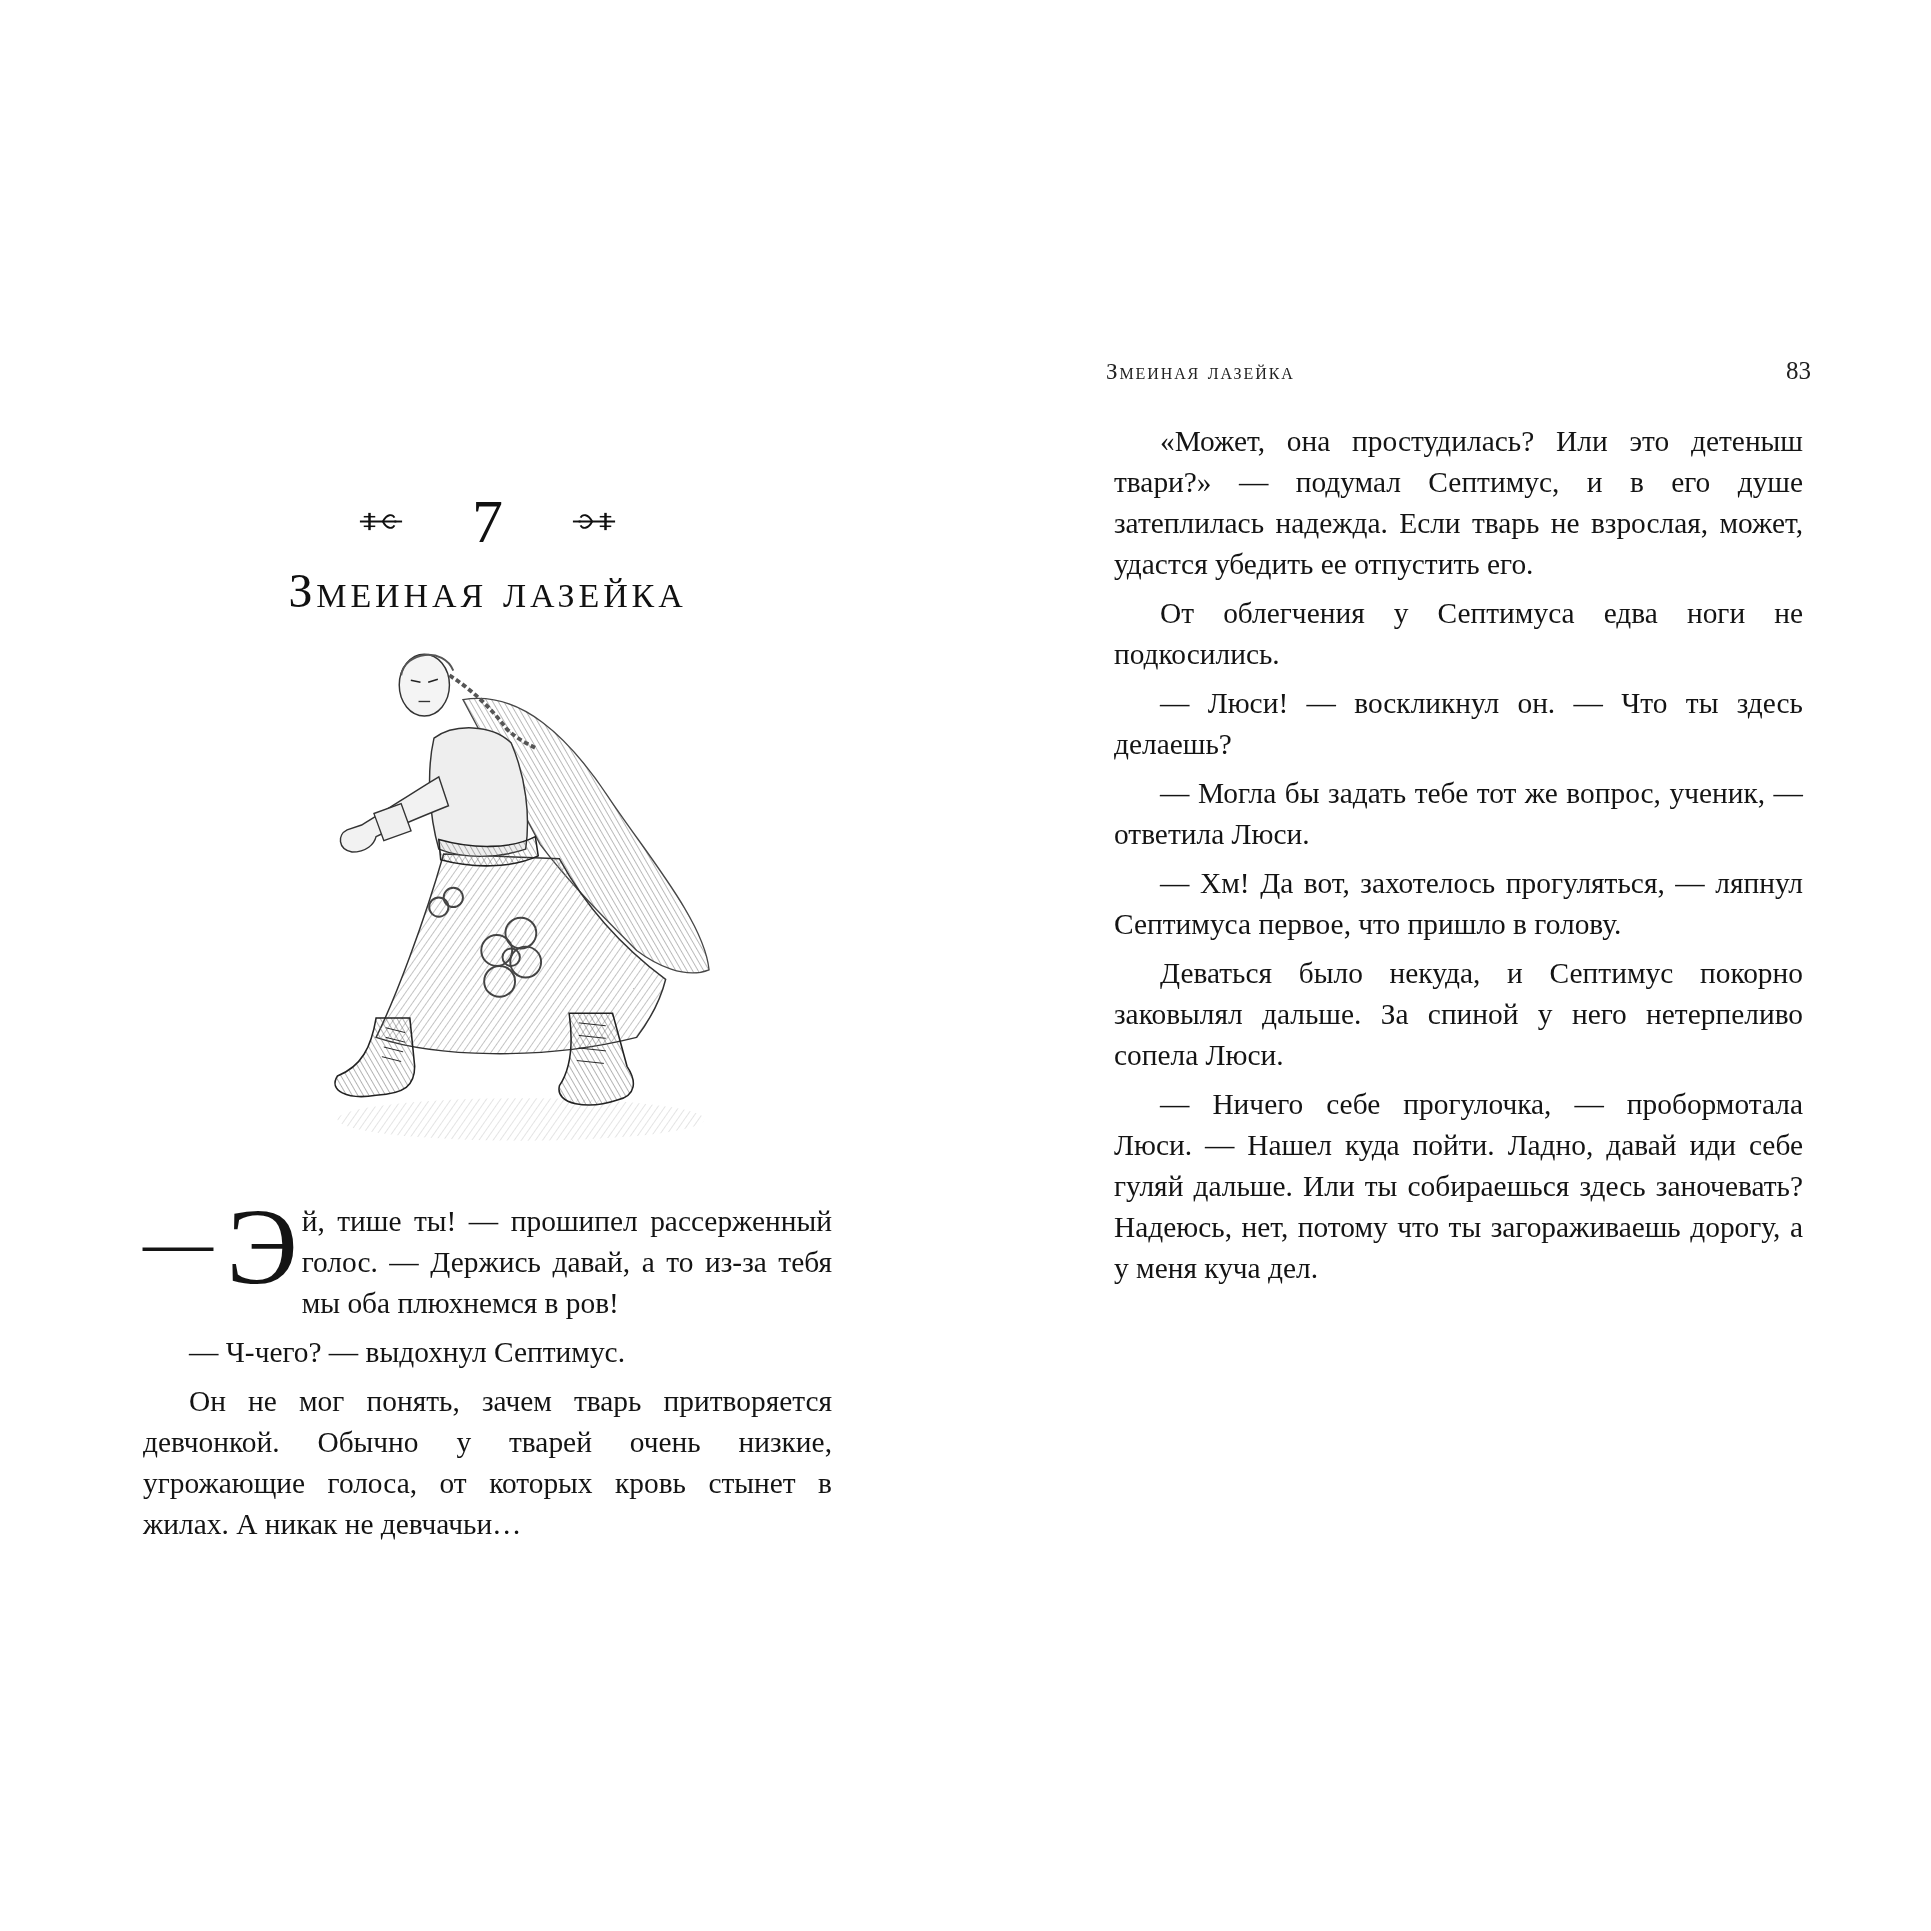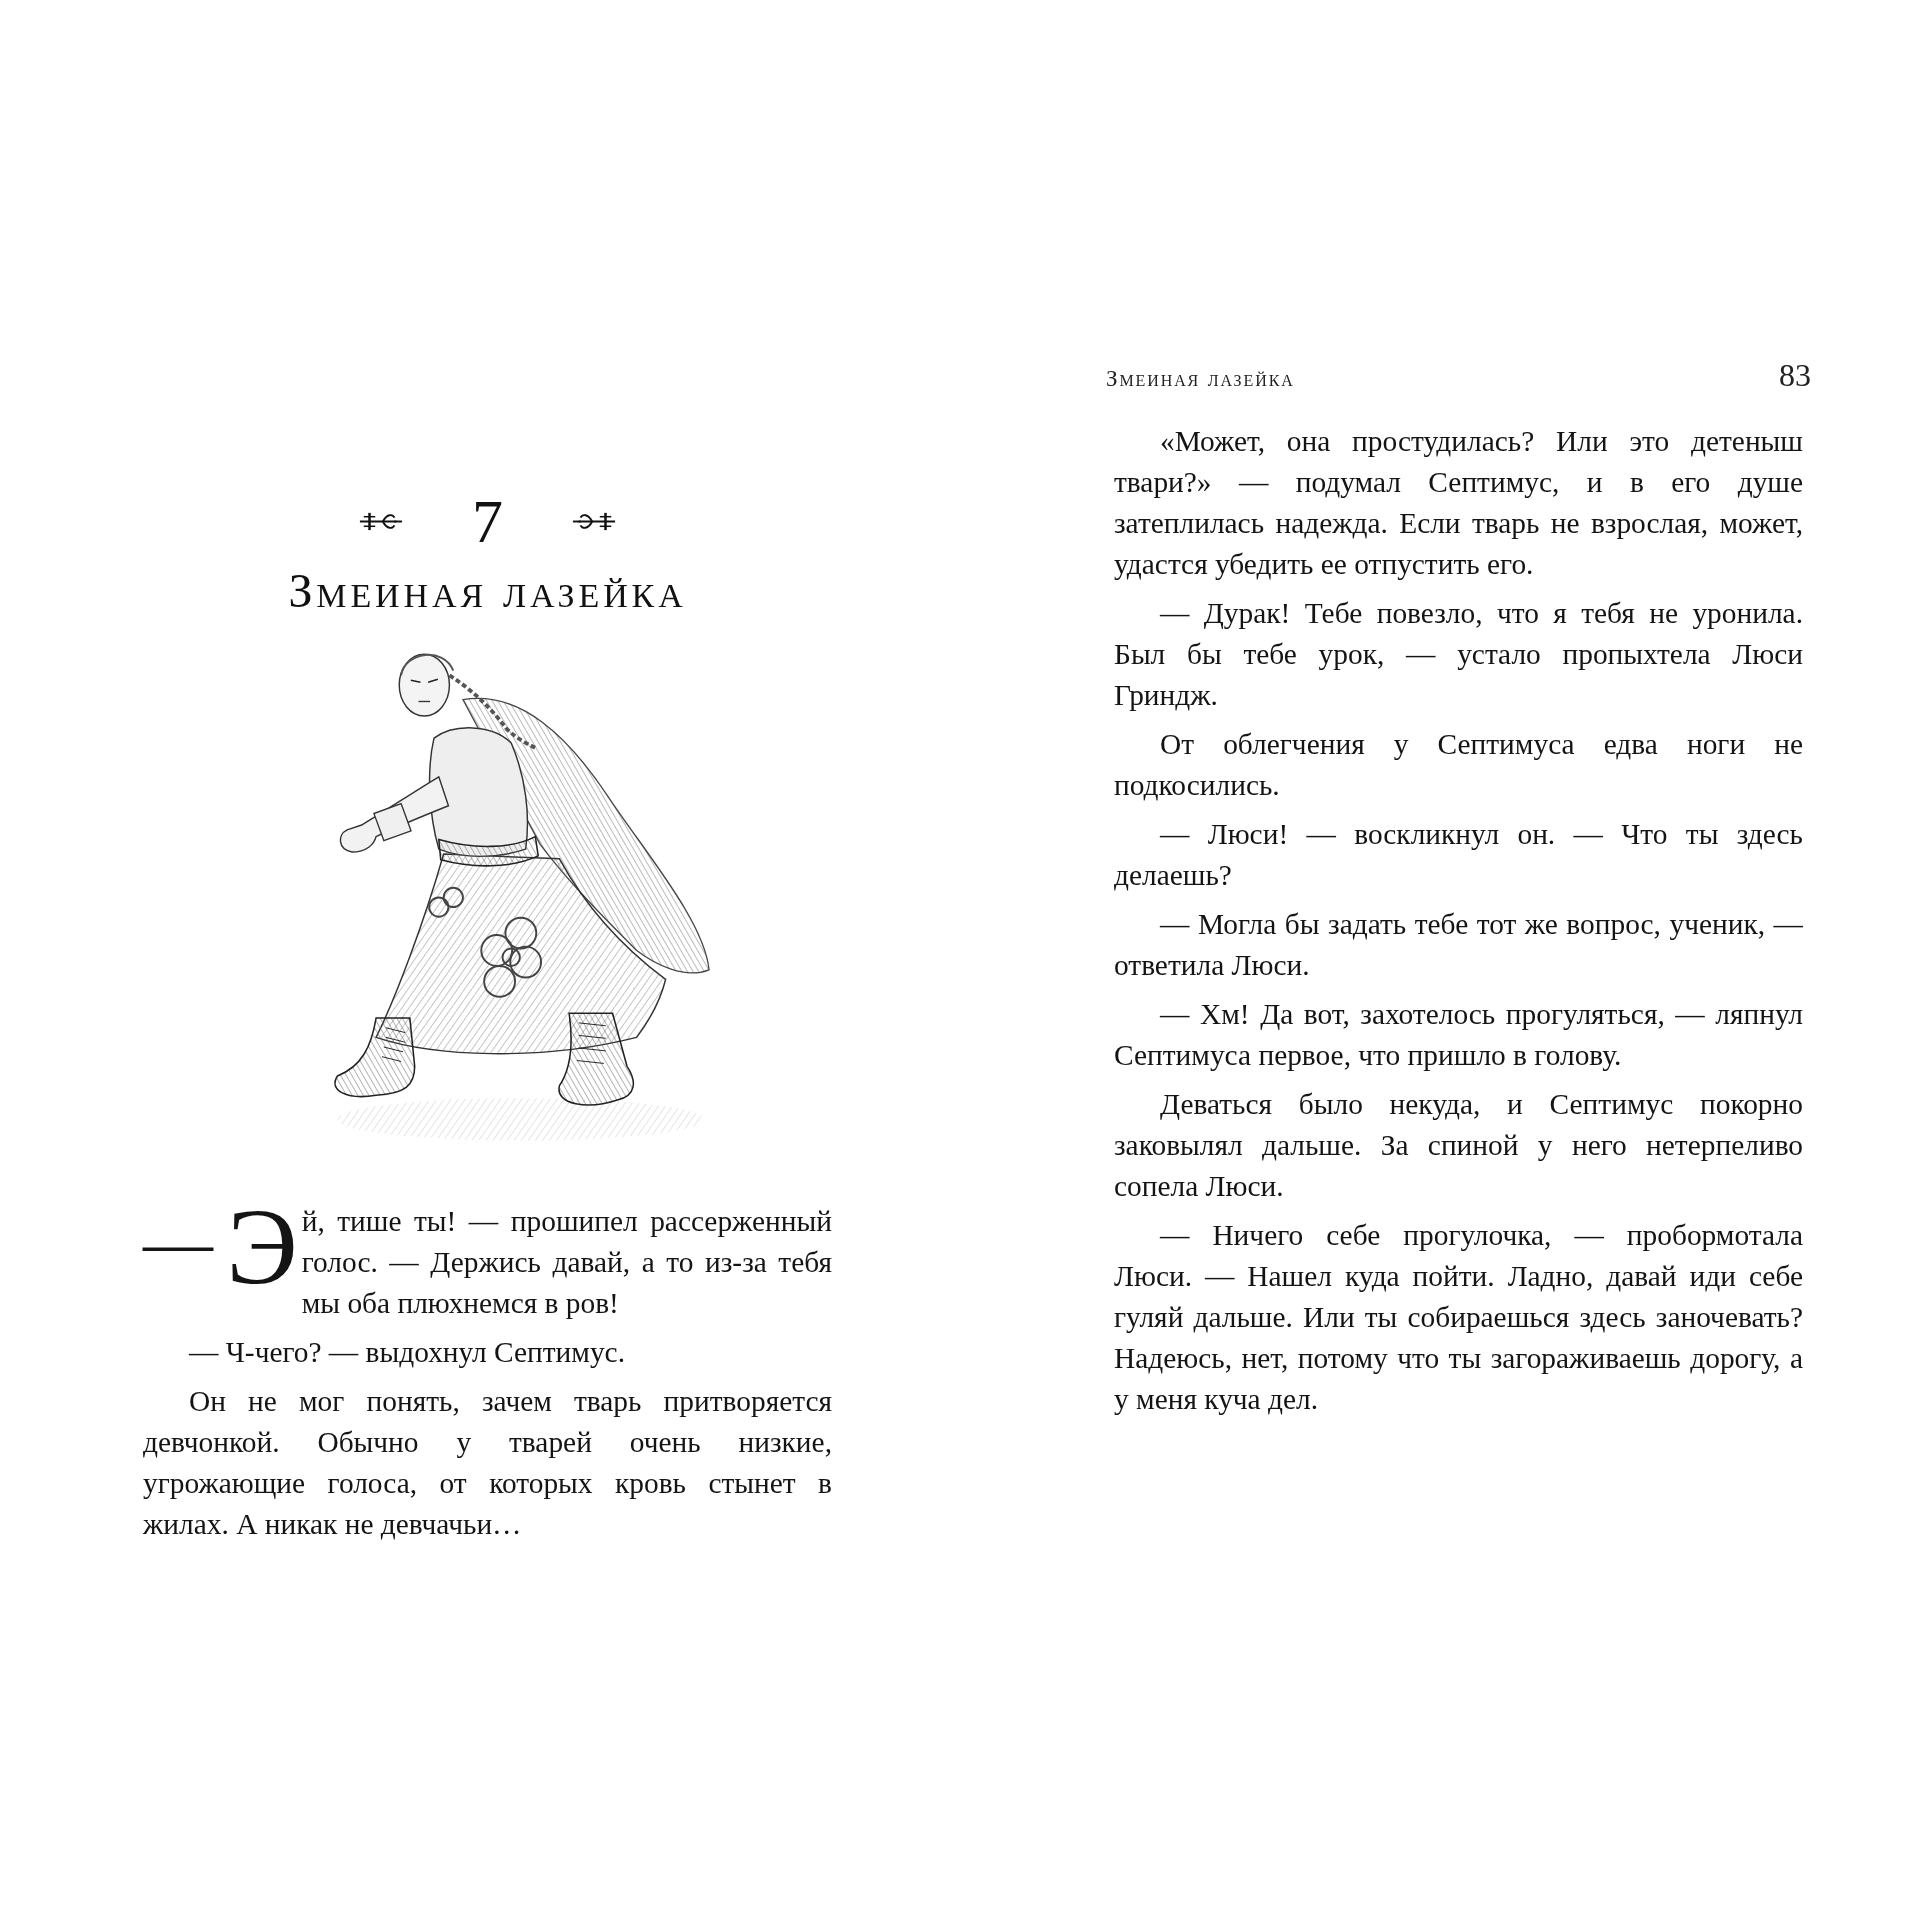--- a/index.html
+++ b/index.html
@@ -122,21 +122,21 @@
       justify-content: space-between;
       align-items: baseline;
       font-size: 23px;
       color: #222;
     }
     .running-title {
       font-variant: small-caps;
       letter-spacing: 1.9px;
     }
     .page-number {
-      font-size: 32px;
+      font-size: 25px;
     }
     .right-body {
       position: absolute;
       top: 413px;
       left: 0;
       width: 705px;
     }
   </style>
 </head>
 <body>
@@ -238,21 +238,20 @@
   </div>
 
   <div class="page page-right">
     <div class="running-head">
       <span class="running-title">Змеиная лазейка</span>
       <span class="page-number">83</span>
     </div>
 
     <div class="body-text right-body">
       <p>«Может, она простудилась? Или это детеныш твари?» — подумал Септимус, и в его душе затеплилась надежда. Если тварь не взрослая, может, удастся убедить ее отпустить его.</p>
-      <p>— Дурак! Тебе повезло, что я тебя не уронила. Был бы тебе урок, — устало пропыхтела Люси Гриндж.</p>
       <p>От облегчения у Септимуса едва ноги не подкосились.</p>
       <p>— Люси! — воскликнул он. — Что ты здесь делаешь?</p>
       <p>— Могла бы задать тебе тот же вопрос, ученик, — ответила Люси.</p>
       <p>— Хм! Да вот, захотелось прогуляться, — ляпнул Септимуса первое, что пришло в голову.</p>
       <p>Деваться было некуда, и Септимус покорно заковылял дальше. За спиной у него нетерпеливо сопела Люси.</p>
       <p>— Ничего себе прогулочка, — пробормотала Люси. — Нашел куда пойти. Ладно, давай иди себе гуляй дальше. Или ты собираешься здесь заночевать? Надеюсь, нет, потому что ты загораживаешь дорогу, а у меня куча дел.</p>
     </div>
   </div>
 </div>
 

